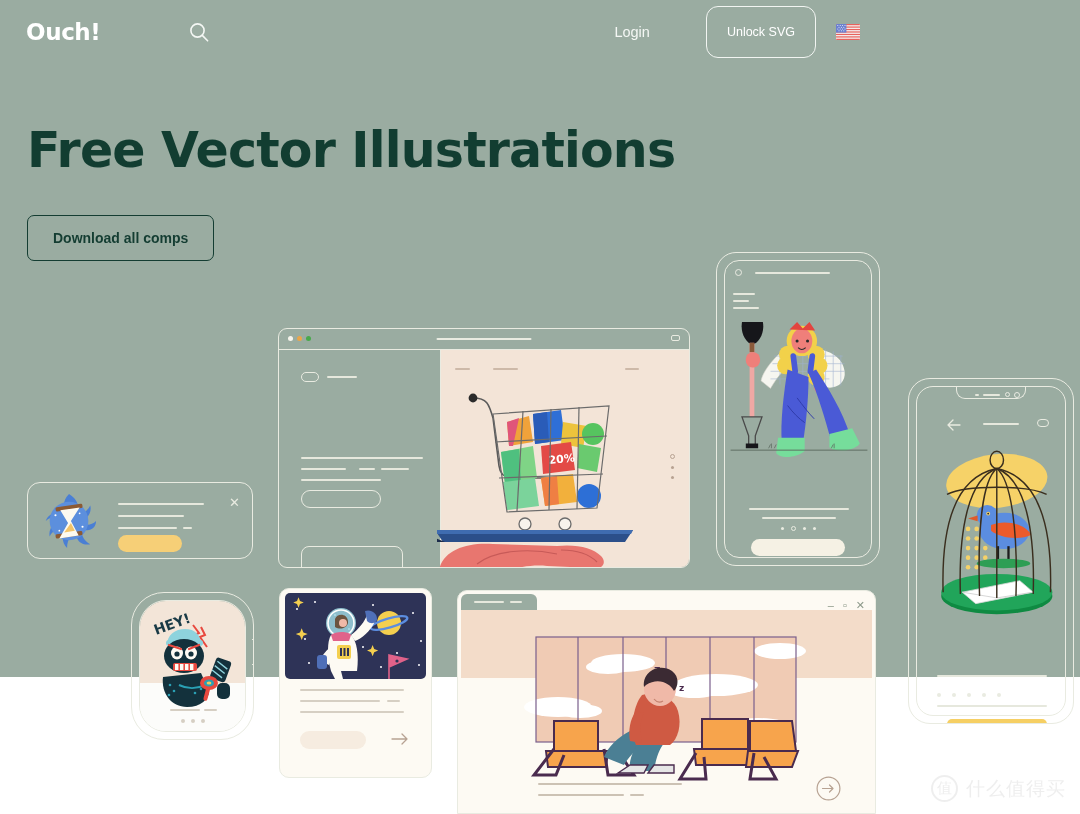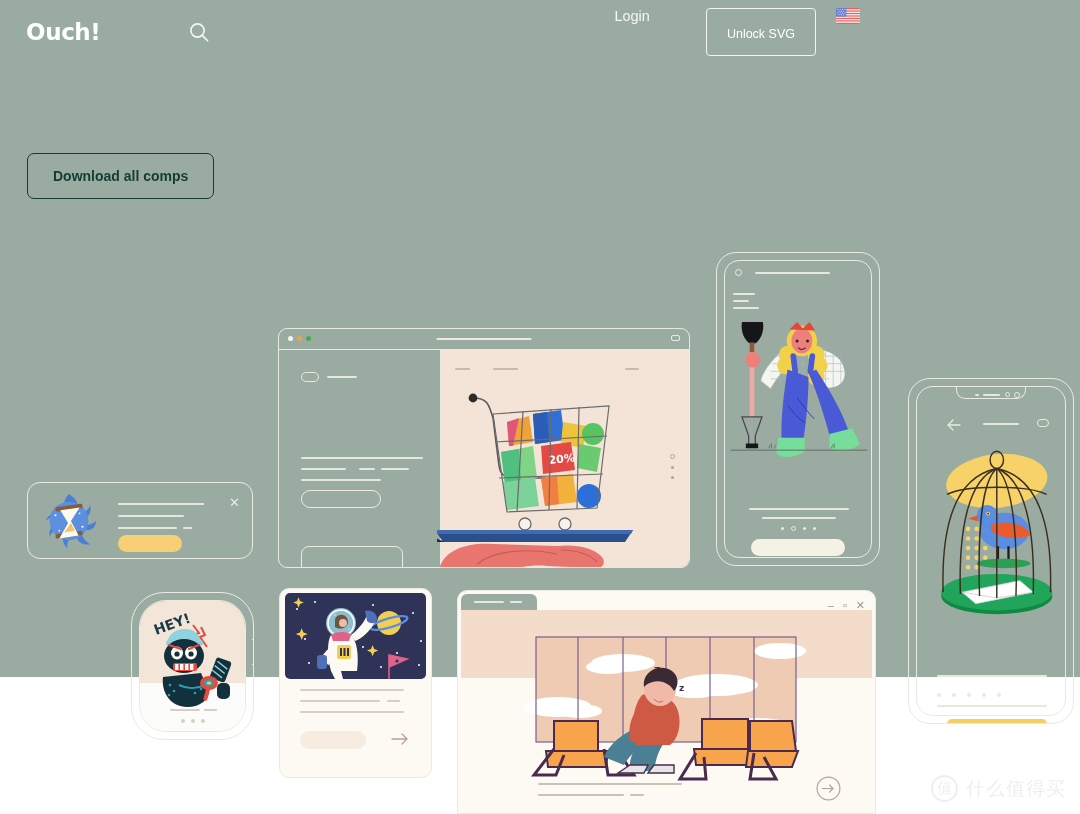--- a/index.html
+++ b/index.html
@@ -36,25 +36,25 @@
   .nav-search { margin-left: 88px; width: 22px; height: 22px; cursor: pointer; }
   .nav-links { display: flex; align-items: center; margin-left: 28px; }
   .nav-link {
     color: #f4f7f4; font-size: 14.5px; margin-right: 0;
     padding: 0 24px; white-space: nowrap; cursor: pointer;
     display: flex; align-items: center; gap: 6px;
   }
   .caret { font-size: 10px; opacity: .95; }
   .nav-right {
     position: absolute; right: 20px; top: 0; height: 48px;
-    display: flex; gap: 20px;
+    display: flex; align-items: center; gap: 20px;
   }
   .login { color: #f4f7f4; font-size: 14.5px; cursor: pointer; padding-right: 36px;}
   .unlock {
-    border: 1px solid #f2f5f2; border-radius: 4px;
+    border: 1px solid #f2f5f2; border-radius: 12px;
     color: #ffffff; font-size: 12.5px; padding: 18px 20px;
     background: transparent; cursor: pointer; white-space: nowrap;
     font-family: "Liberation Sans", sans-serif;
   }
   .flag { width: 24px; height: 16px; border-radius: 1px; cursor: pointer; display:block;}
 
   
   .hero { position: absolute; left: 27px; top: 120px; width: 700px; }
   .headline {
     color: #123d31;
@@ -218,20 +218,21 @@
               <circle cx="5.4" cy="6.8" r="0.5"></circle>
               <circle cx="7.8" cy="6.8" r="0.5"></circle>
           </g>
         </svg>
       </span>
     </div>
   </div>
 
   <div class="hero">
     <div class="headline">
+      <div>Free Vector Illustrations</div>
     </div>
     <button class="cta">Download all comps</button>
   </div>
 
   <div class="card browser">
     <div class="frame">
       <div class="tbar">
         <div class="dots">
           <span class="dot" style="background:#f6f4ec"></span>
           <span class="dot" style="background:#e8a64b"></span>

